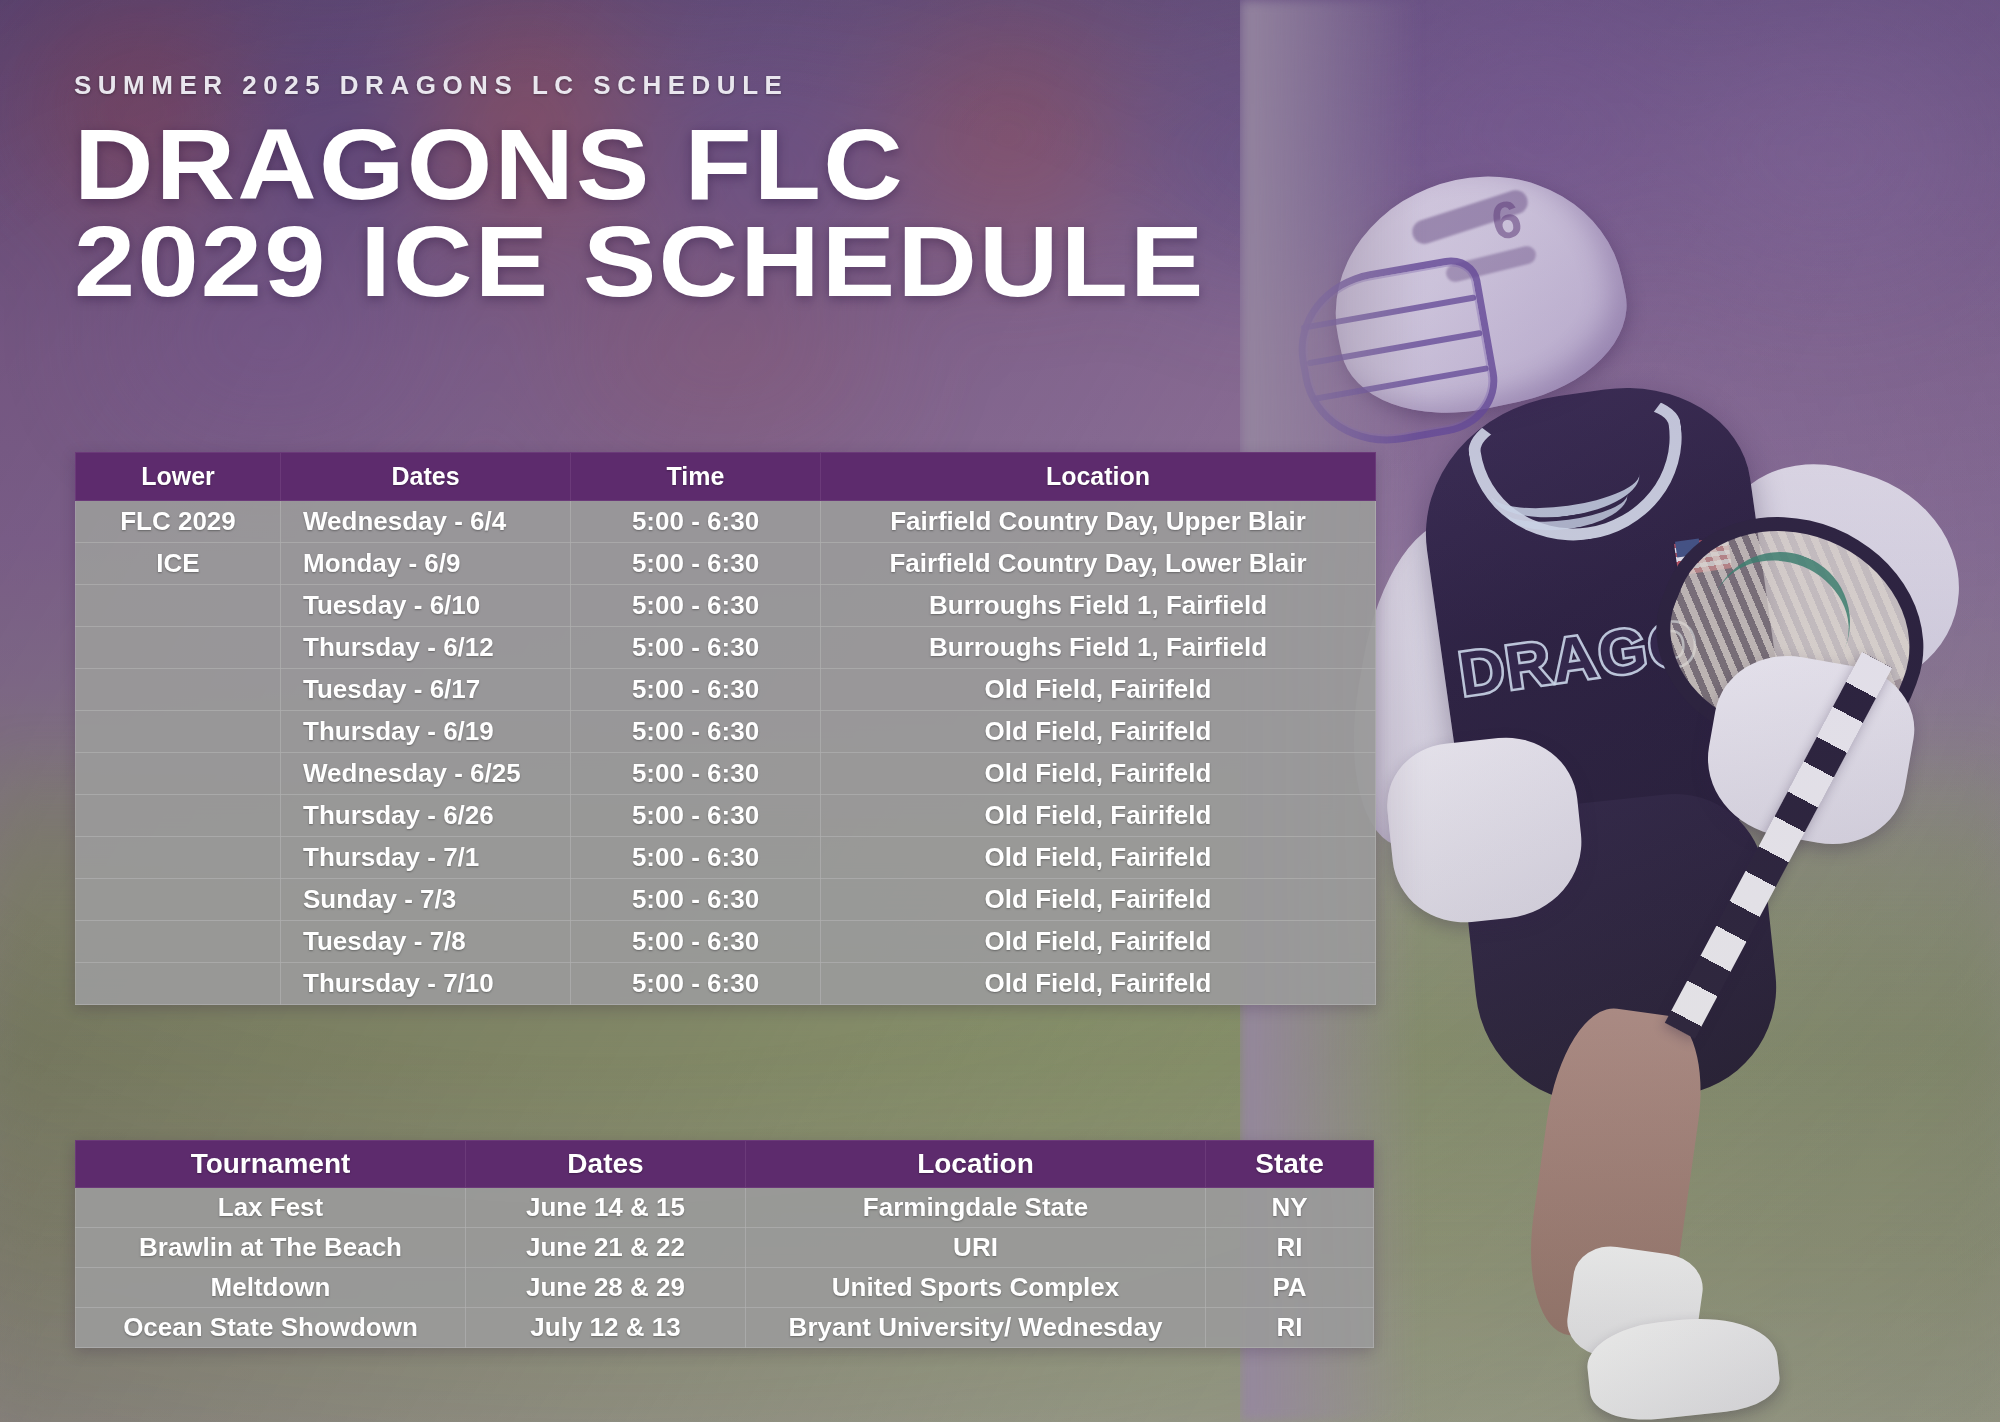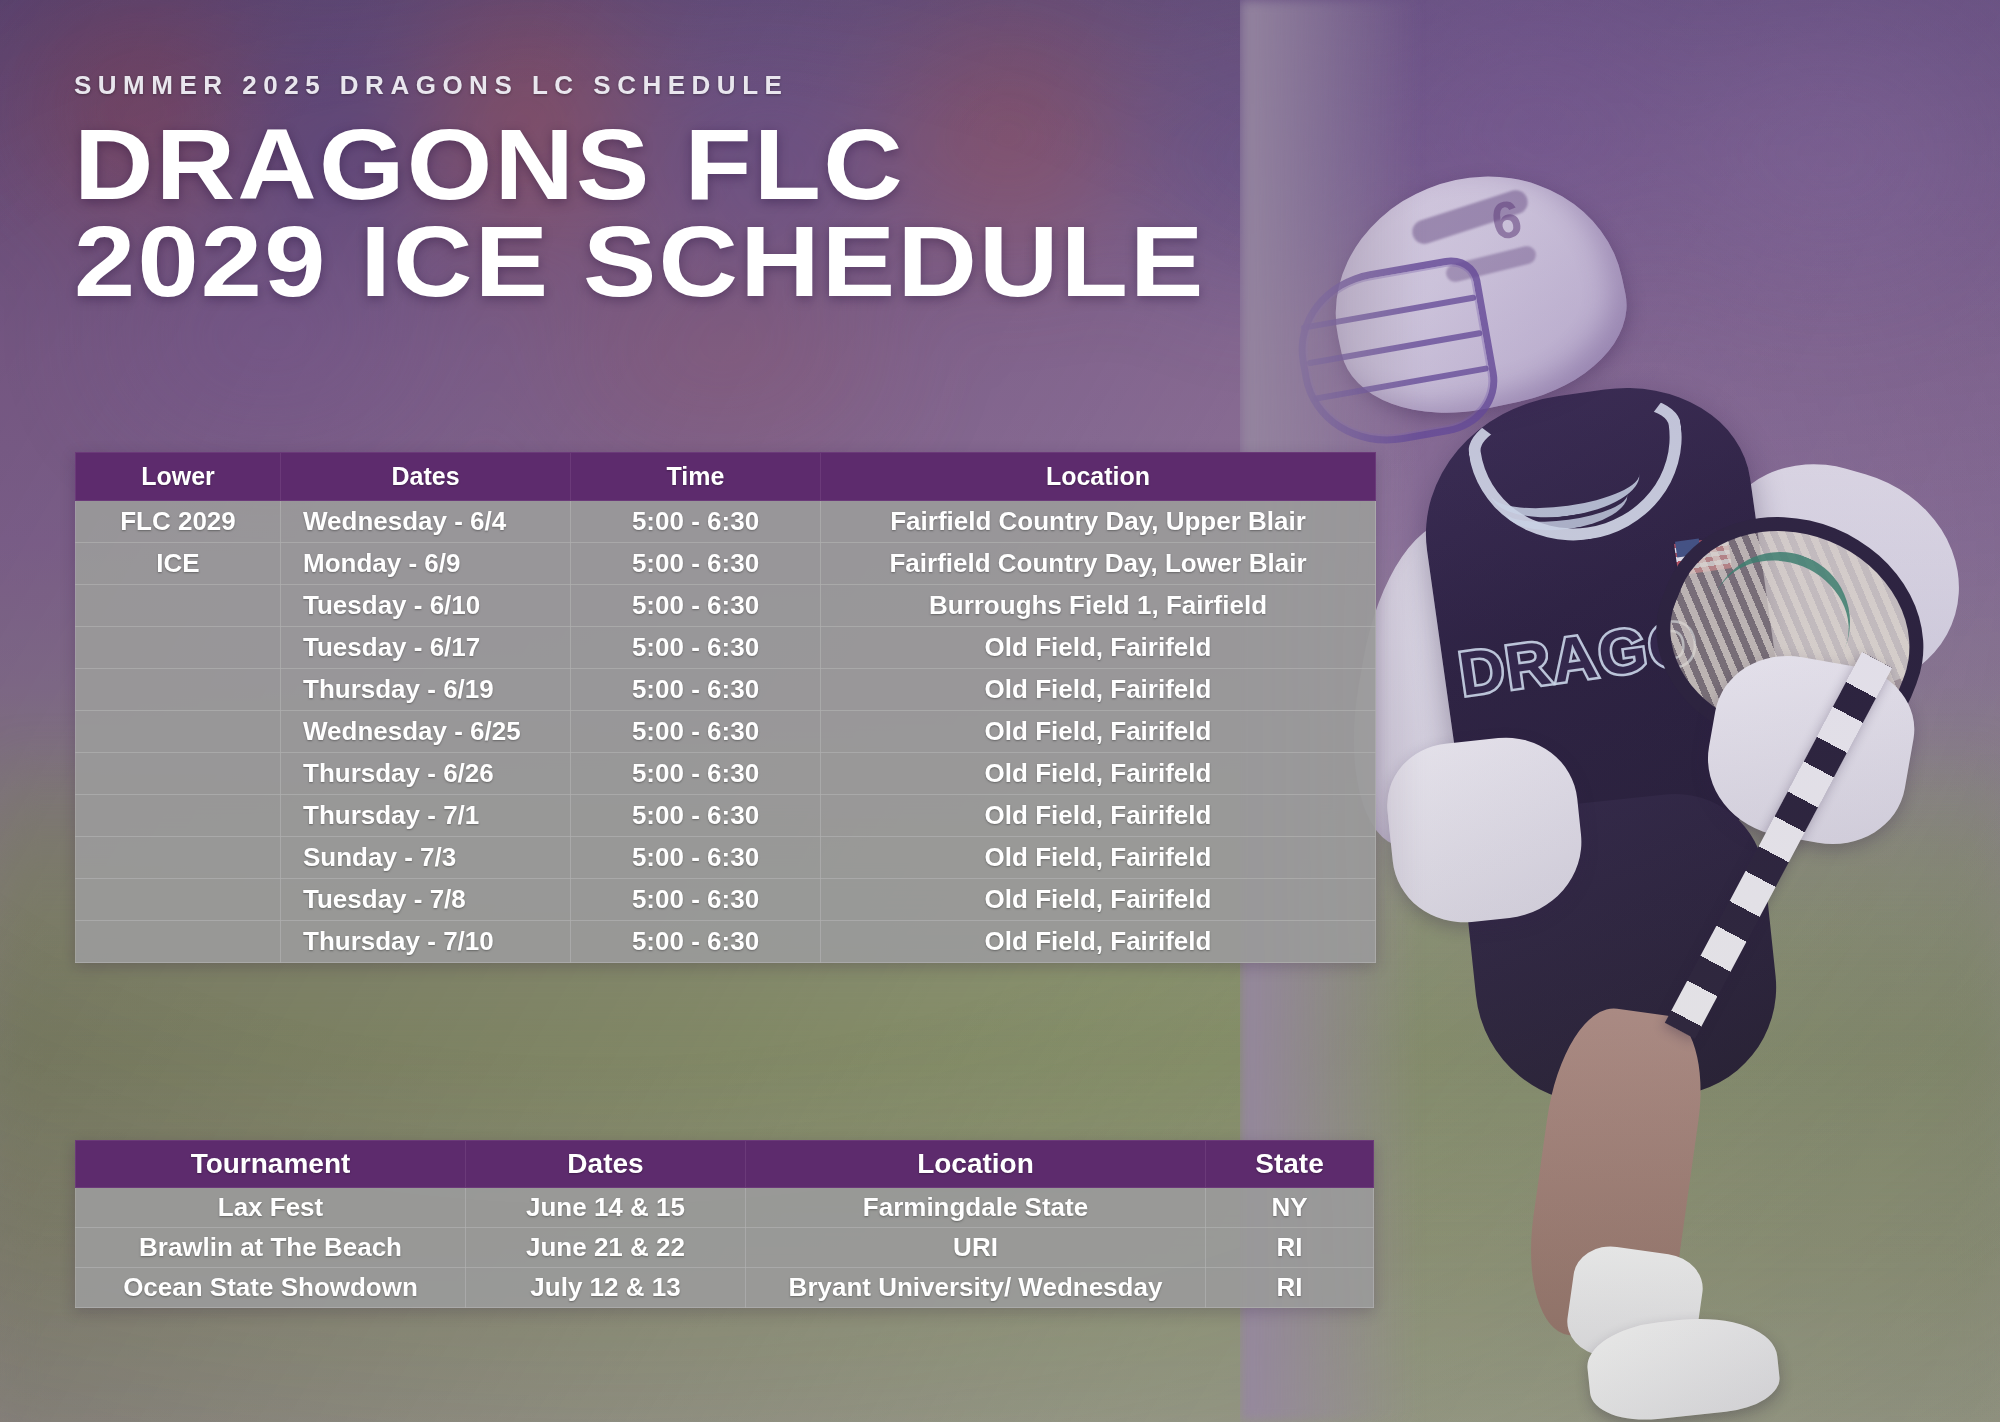--- a/index.html
+++ b/index.html
@@ -366,20 +366,26 @@
         <td>Fairfield Country Day, Lower Blair</td>
       </tr>
       <tr>
         <td></td>
         <td class="dates">Tuesday - 6/10</td>
         <td>5:00 - 6:30</td>
         <td>Burroughs Field 1, Fairfield</td>
       </tr>
       <tr>
         <td></td>
+        <td class="dates">Thursday - 6/12</td>
+        <td>5:00 - 6:30</td>
+        <td>Burroughs Field 1, Fairfield</td>
+      </tr>
+      <tr>
+        <td></td>
         <td class="dates">Tuesday - 6/17</td>
         <td>5:00 - 6:30</td>
         <td>Old Field, Fairifeld</td>
       </tr>
       <tr>
         <td></td>
         <td class="dates">Thursday - 6/19</td>
         <td>5:00 - 6:30</td>
         <td>Old Field, Fairifeld</td>
       </tr>
@@ -444,19 +450,25 @@
         <td>Farmingdale State</td>
         <td>NY</td>
       </tr>
       <tr>
         <td>Brawlin at The Beach</td>
         <td>June 21 &amp; 22</td>
         <td>URI</td>
         <td>RI</td>
       </tr>
       <tr>
+        <td>Meltdown</td>
+        <td>June 28 &amp; 29</td>
+        <td>United Sports Complex</td>
+        <td>PA</td>
+      </tr>
+      <tr>
         <td>Ocean State Showdown</td>
         <td>July 12 &amp; 13</td>
         <td>Bryant University/ Wednesday</td>
         <td>RI</td>
       </tr>
     </tbody>
 </table>
 
 </body></html>

